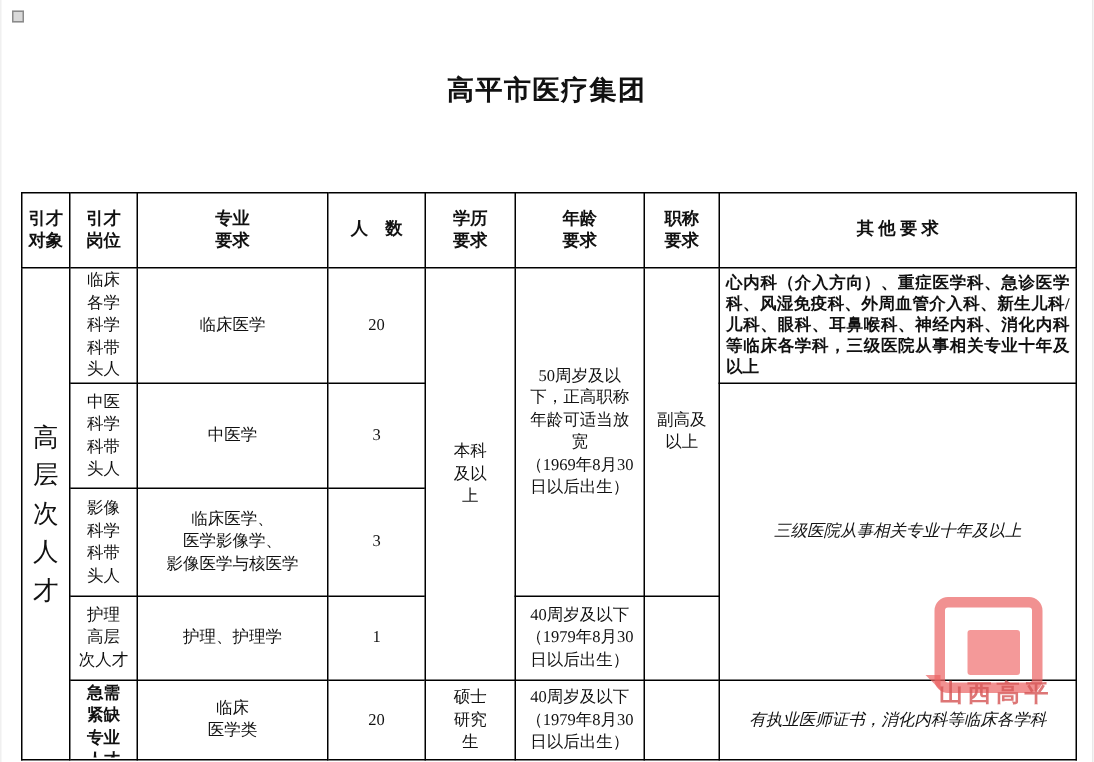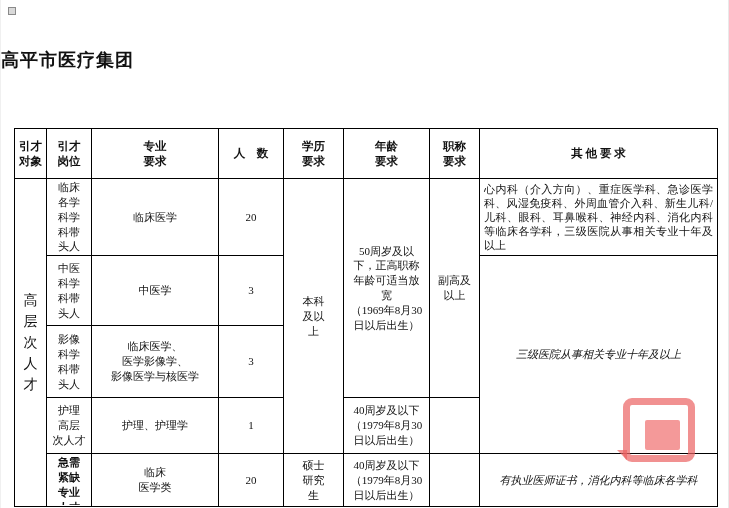--- a/index.html
+++ b/index.html
@@ -5,42 +5,42 @@
   html,body{margin:0;padding:0;}
   body{
     width:729px;height:508px;background:#ffffff;
     font-family:"Liberation Serif","DejaVu Serif",serif;
     color:#111;position:relative;overflow:hidden;
   }
   .page{position:absolute;inset:0;background:#fff;
     border-left:1px solid #f0f0f0;border-right:1px solid #e9e9e9;}
   .corner-mark{position:absolute;left:7px;top:7px;width:6px;height:6px;
     border:1px solid #8a8a8a;background:#d9d9d9;}
-  .title-block{position:absolute;top:46px;left:0;width:100%;text-align:left;}
+  .title-block{position:absolute;top:46px;left:0;width:100%;text-align:center;}
   .title-line{font-size:18px;font-weight:bold;line-height:29px;letter-spacing:1px;}
   table.main{
     position:absolute;left:13px;top:128px;width:703px;
     border-collapse:collapse;table-layout:fixed;
   }
   td,th{
     border:1px solid #000;text-align:center;vertical-align:middle;
     font-size:11px;line-height:1.35;padding:1px 2px;
     white-space:pre-line;word-break:break-all;overflow:hidden;
   }
   th{font-weight:bold;font-size:11.5px;line-height:1.3;}
   tr.hdr{height:50px;}
   tr.r1{height:73px;}
   tr.r2{height:70px;}
   tr.r3{height:72px;}
   tr.r4{height:56px;margin-top:33px;}
   tr.r5{height:52px;}
   td.target-cell span{display:inline-block;width:1.1em;line-height:1.5;
-    word-break:break-all;font-size:14px;}
+    word-break:break-all;font-size:17px;}
   td.other-flow{white-space:normal;text-align:justify;text-justify:inter-character;
-    padding:2px 4px;line-height:1.28;}
+    padding:2px 4px;line-height:1.28;font-weight:bold;}
   td.other-center{white-space:normal;padding:2px 4px;font-style:italic;}
   .clip-box{height:50px;overflow:hidden;font-weight:bold;}
   
   .stamp{position:absolute;left:608px;top:394px;width:110px;height:86px;
     pointer-events:none;z-index:5;}
   .stamp-outer{position:absolute;left:14px;top:4px;width:58px;height:50px;
     border:7px solid rgba(235,98,98,0.70);border-radius:9px;}
   .stamp-inner{position:absolute;left:36px;top:26px;width:35px;height:30px;
     background:rgba(241,128,128,0.80);border-radius:2px;}
   .stamp-tail{position:absolute;left:8px;top:56px;width:0;height:0;
@@ -162,15 +162,16 @@
       <td></td>
       <td class="other-center">有执业医师证书，消化内科等临床各学科</td>
     </tr>
   </tbody>
     </table>
 
   <div class="stamp">
     <div class="stamp-outer"></div>
     <div class="stamp-inner"></div>
     <div class="stamp-tail"></div>
+    <div class="stamp-text">山西高平</div>
   </div>
 
 </div>
 
 </body></html>

